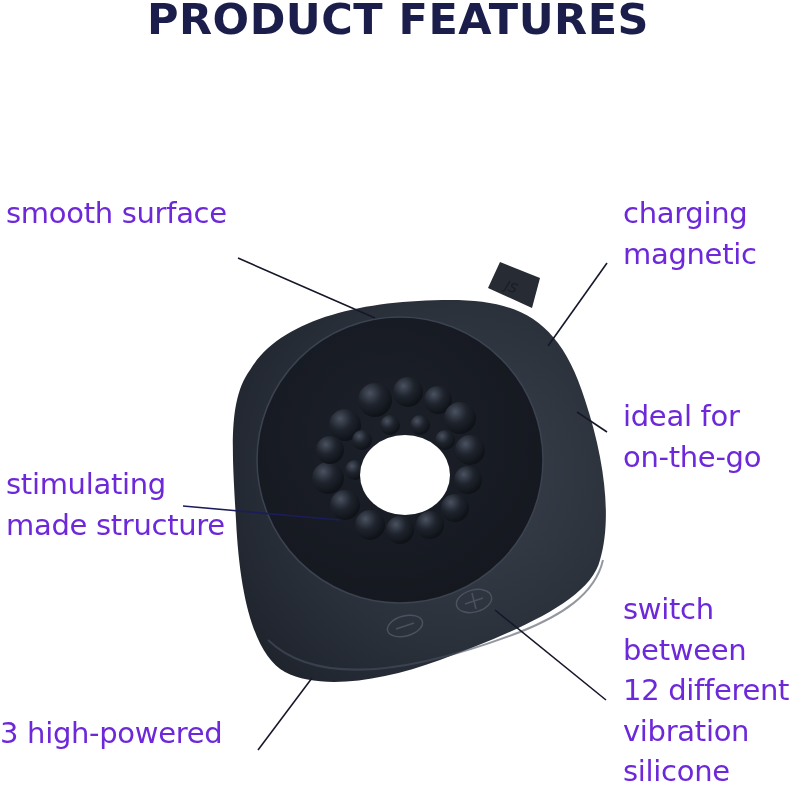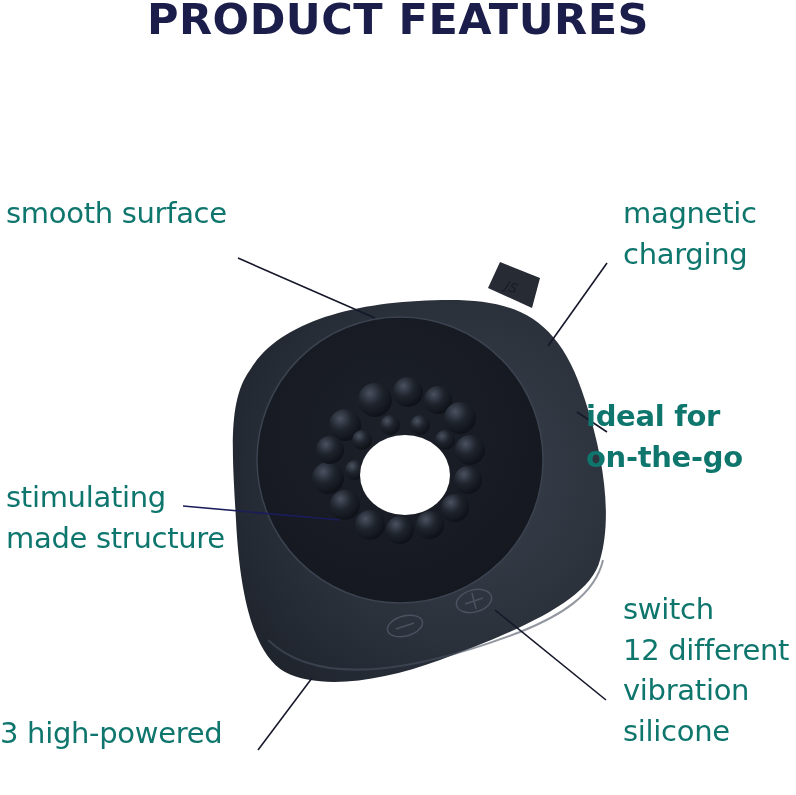--- a/index.html
+++ b/index.html
@@ -1,21 +1,21 @@
 <!DOCTYPE html>
 <html><head>
 <meta charset="utf-8">
 <style>
   html, body { margin: 0; padding: 0; background: #ffffff; }
   body { width: 796px; height: 795px; position: relative; overflow: hidden;
          font-family: "DejaVu Sans", "Liberation Sans", sans-serif; color: #1b1d45; }
   .title { position: absolute; left: 0; top: -6px; width: 796px; text-align: center;
            font-family: "DejaVu Sans", sans-serif; font-weight: bold; font-size: 43px;
            letter-spacing: 0.5px; color: #1b1d4a; }
-  .label { position: absolute; font-size: 29px; line-height: 40.5px; color: #0f766e;
+  .label { position: absolute; font-size: 29px; line-height: 40.5px; color: #6d28d9;
            white-space: nowrap; letter-spacing: -0.3px; }
   .label span { display: block; }
   svg.art { position: absolute; left: 0; top: 0; }
 </style>
 </head>
 <body>
 
 <div class="title">PRODUCT FEATURES</div>
 
 <svg class="art" width="796" height="795" viewBox="0 0 796 795">
@@ -98,37 +98,38 @@
     <line x1="183" y1="506" x2="340" y2="520" stroke="#1b1d5a"></line>
     <line x1="312" y1="678" x2="258" y2="750"></line>
     <line x1="495" y1="610" x2="606" y2="700"></line>
   </g>
 </svg>
 
 <div class="label" style="left:6px; top:193px;">
   <span>smooth surface</span>
 </div>
 
-<div class="label" style="left:6px; top:477px;">
+<div class="label" style="left:6px; top:464px;">
   <span>stimulating</span>
   <span>made structure</span>
 </div>
 
 <div class="label" style="left:0; top:713px;">
   <span>3 high-powered</span>
 </div>
 
 <div class="label" style="left:623px; top:193px;">
+  <span>charging</span>
   <span>magnetic</span>
-  <span>charging</span>
 </div>
 
-<div class="label" style="left:586px; top:396px;font-weight:bold;">
+<div class="label" style="left:623px; top:396px;">
   <span>ideal for</span>
   <span>on-the-go</span>
 </div>
 
 <div class="label" style="left:623px; top:589px;">
   <span>switch</span>
+  <span>between</span>
   <span>12 different</span>
   <span>vibration</span>
   <span>silicone</span>
 </div>
 
 </body></html>

